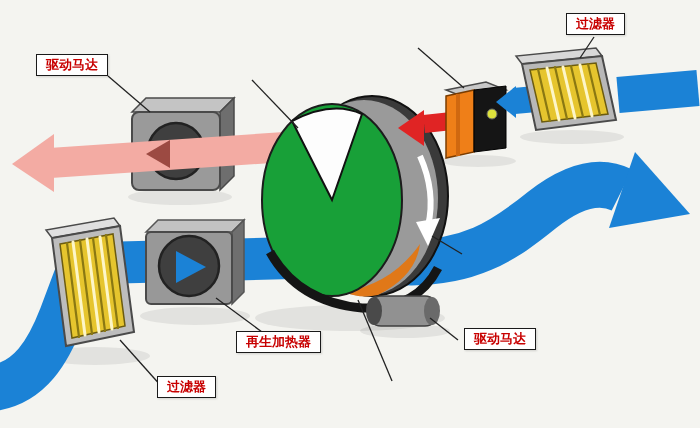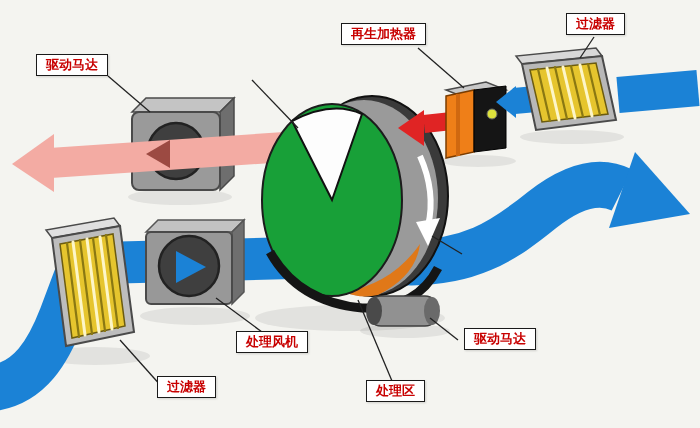--- a/index.html
+++ b/index.html
@@ -140,19 +140,17 @@
     <line x1="594" y1="37" x2="580" y2="58"></line>
     <line x1="462" y1="254" x2="432" y2="236"></line>
     <line x1="458" y1="340" x2="430" y2="318"></line>
     <line x1="392" y1="381" x2="358" y2="300"></line>
     <line x1="262" y1="332" x2="216" y2="298"></line>
     <line x1="162" y1="387" x2="120" y2="340"></line>
   </g>
 </svg>
 
   <div class="label" style="left:36px;top:54px">驱动马达</div>
-  <div class="label" style="left:341px;top:23px">再生加热器</div>
   <div class="label" style="left:566px;top:13px">过滤器</div>
   <div class="label" style="left:464px;top:328px">驱动马达</div>
-  <div class="label" style="left:366px;top:380px">处理区</div>
-  <div class="label" style="left:236px;top:331px">处理风机</div>
+  <div class="label" style="left:236px;top:331px">再生加热器</div>
   <div class="label" style="left:157px;top:376px">过滤器</div>
 </div>
 
 </body></html>

